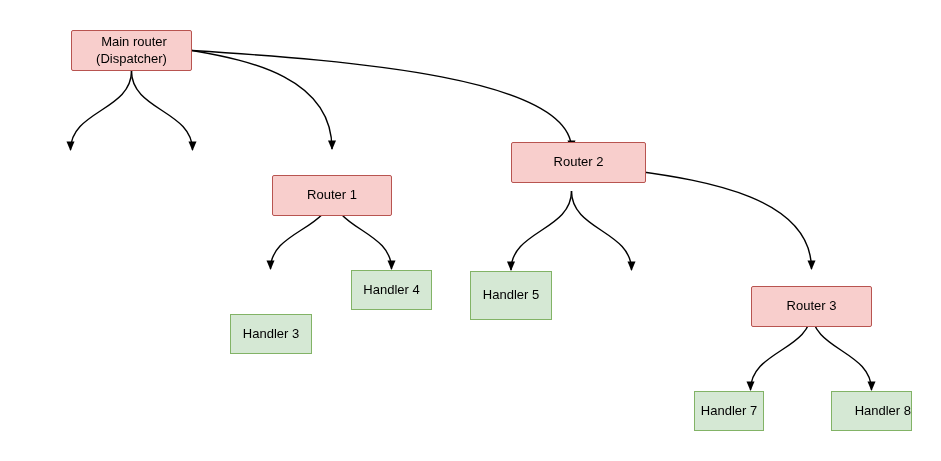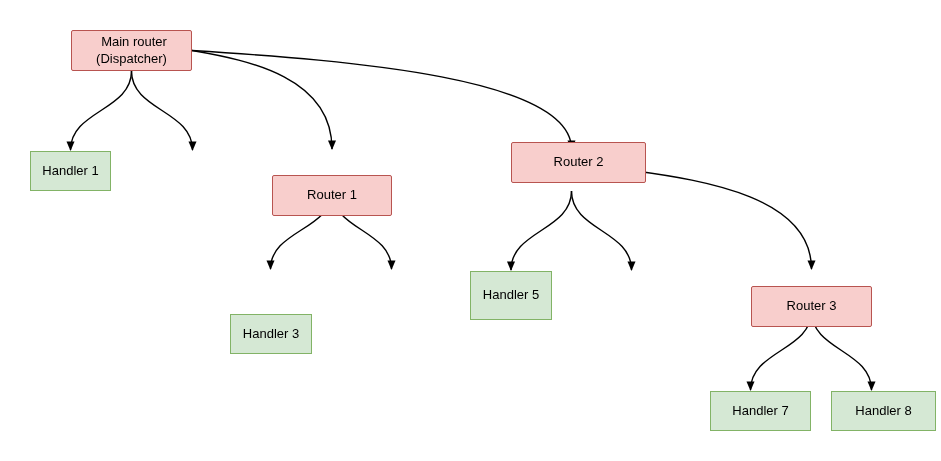--- a/index.html
+++ b/index.html
@@ -51,37 +51,37 @@
       <path d="M 571.5 191 C 571.5 230.5, 631.5 230.5, 631.5 270" class="edge" marker-end="url(#arrowhead)"></path>
       <path d="M 632 170.5 C 707.39 180.5, 811.5 198.07999999999998, 811.5 269" class="edge" marker-end="url(#arrowhead)"></path>
       <path d="M 811.5 311 C 811.5 350.5, 750.5 350.5, 750.5 390" class="edge" marker-end="url(#arrowhead)"></path>
       <path d="M 811.5 311 C 811.5 350.5, 871.5 350.5, 871.5 390" class="edge" marker-end="url(#arrowhead)"></path>
     </svg>
 
 <div class="node router" style="left: 71px; top: 30px; width: 121px; height: 41px;">
     <span class="label">Main router
 (Dispatcher)</span>
   </div>
-    <div class="node handler" style="left: 30px; top: 151px; width: 81px; height: 40px;">
-    <span class="label">Handler 1</span>
-  </div>
     <div class="node router" style="left: 272px; top: 150px; width: 120px; height: 41px; margin-top: 25px;">
     <span class="label">Router 1</span>
   </div>
     <div class="node router" style="left: 511px; top: 142px; width: 135px; height: 41px;">
     <span class="label">Router 2</span>
   </div>
     <div class="node handler" style="left: 230px; top: 270px; width: 82px; height: 40px; margin-top: 44px;">
     <span class="label">Handler 3</span>
   </div>
+    <div class="node handler" style="left: 351px; top: 270px; width: 81px; height: 40px;">
+    <span class="label">Handler 4</span>
+  </div>
     <div class="node handler" style="left: 470px; top: 271px; width: 82px; height: 49px;">
     <span class="label">Handler 5</span>
   </div>
     <div class="node router" style="left: 751px; top: 270px; width: 121px; height: 41px; margin-top: 16px;">
     <span class="label">Router 3</span>
   </div>
-    <div class="node handler" style="left: 710px; top: 391px; width: 101px; height: 40px;">
+    <div class="node handler" style="left: 694px; top: 391px; width: 70px; height: 40px;">
     <span class="label">Handler 7</span>
   </div>
-    <div class="node handler" style="left: 831px; top: 391px; width: 105px; height: 40px;">
+    <div class="node handler" style="left: 831px; top: 391px; width: 81px; height: 40px; justify-content: flex-end;">
     <span class="label">Handler 8</span>
   </div>
   </div>
 
 </body></html>

